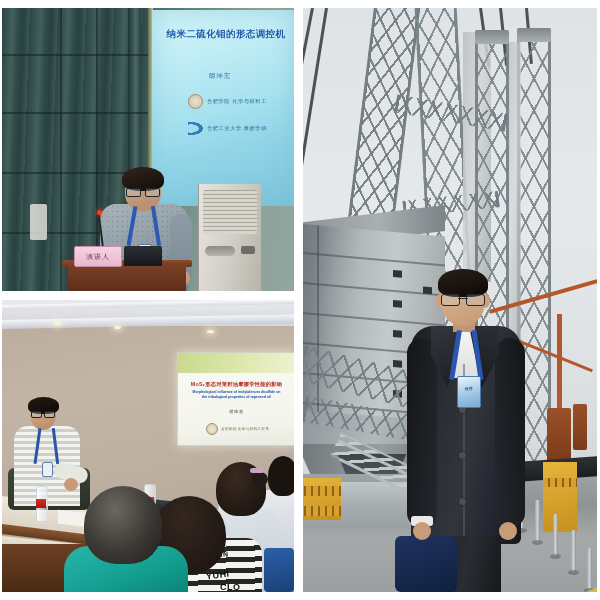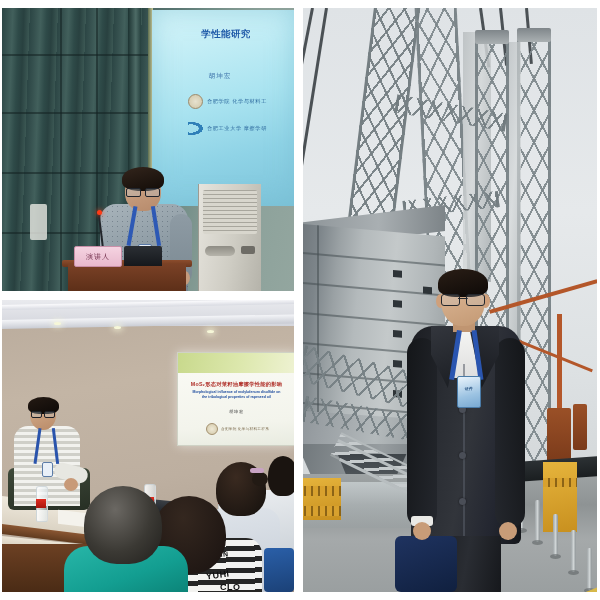--- a/index.html
+++ b/index.html
@@ -330,21 +330,21 @@
     <div class="lh-panelline lh-pl1"></div>
     <div class="lh-panelline lh-pl2"></div>
     <div class="lh-panelline lh-pl3"></div>
     <div class="lh-panelline lh-pl4"></div>
     <div class="lh-panelline lh-pl5"></div>
     <div class="lh-panelline lh-pl6"></div>
 
     <div class="lh-screen-frame"></div>
     <div class="lh-screen">
       <div class="lh-slide-title">
-        <div>学性能研究</div>
+        <div>纳米二硫化钼的形态调控机</div>
       </div>
       <div class="lh-slide-author">胡坤宏</div>
       <div class="lh-org lh-org1">
         <span class="lh-org-seal"></span>
         <span class="lh-org-txt">合肥学院 化学与材料工</span>
       </div>
       <div class="lh-org lh-org2">
         <span class="lh-org-swoosh"></span>
         <span class="lh-org-txt">合肥工业大学 摩擦学研</span>
       </div>

